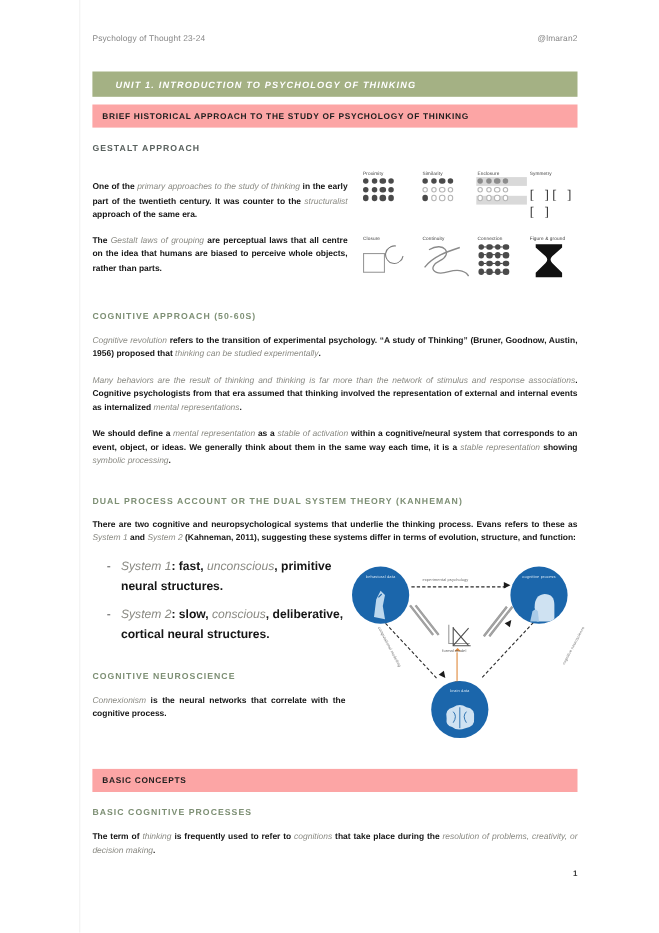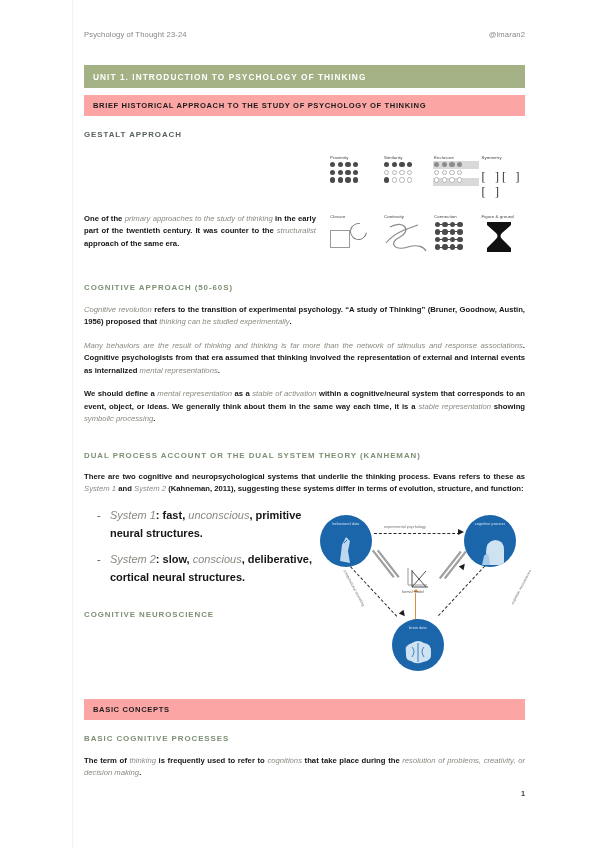--- a/index.html
+++ b/index.html
@@ -46,22 +46,23 @@
     margin-bottom: 26px;
   }
 
   
   .banner-unit {
     background: #a4b184;
     color: #ffffff;
     font-size: 8.3px;
     font-weight: 600;
     letter-spacing: 1.05px;
-    padding: 7px 9px 6px 9px;
+    padding: 7px 9px 6px 21px;
     margin-bottom: 7px;
+    font-style: italic;
   }
   .banner-sub {
     background: #fca5a5;
     color: #1d1d1d;
     font-size: 7.6px;
     font-weight: bold;
     letter-spacing: .62px;
     padding: 6px 9px 6px 9px;
     margin-bottom: 14px;
   }
@@ -334,20 +335,21 @@
 
     <div class="banner-unit">UNIT 1. INTRODUCTION TO PSYCHOLOGY OF THINKING</div>
 
     <div class="banner-sub">BRIEF HISTORICAL APPROACH TO THE STUDY OF PSYCHOLOGY OF THINKING</div>
 
     <div class="h-grey">GESTALT APPROACH</div>
 
     <div class="row-gestalt">
       <div class="col-text">
         <p class="body"><span>One of the </span><span class="it">primary approaches to the study of thinking</span><span> in the early part of the twentieth century. It was counter to the </span><span class="it">structuralist</span><span> approach of the same era.</span></p>
+        <p class="body"><span>The </span><span class="it">Gestalt laws of grouping</span><span> are perceptual laws that all centre on the idea that humans are biased to perceive whole objects, rather than parts.</span></p>
       </div>
 
       <div class="col-fig">
         <div class="gestalt-grid">
 
           <div class="g-cell">
             <div class="g-label">Proximity</div>
             <div class="g-art">
               <div class="dots c4">
                 <div class="dot"></div>
@@ -537,20 +539,21 @@
     <div class="row-dual">
       <div class="col-dual-left">
         <ul class="dash">
           <li><span class="it">System 1</span><span>: fast, </span><span class="it">unconscious</span><span>, primitive neural structures.</span></li>
           <li><span class="it">System 2</span><span>: slow, </span><span class="it">conscious</span><span>, deliberative, cortical neural structures.</span></li>
         </ul>
 
         <div class="spacer-md"></div>
 
         <div class="h-green">COGNITIVE NEUROSCIENCE</div>
+        <p class="body last"><span class="it">Connexionism</span><span> is the neural networks that correlate with the cognitive process.</span></p>
       </div>
 
       <div class="col-dual-right">
         <div class="triangle-fig">
 
           <div class="arrow-dashed ad-top"></div>
           <div class="arrow-head ah-top"></div>
 
           <div class="arrow-dashed ad-bl"></div>
           <div class="arrow-head ah-bl"></div>

